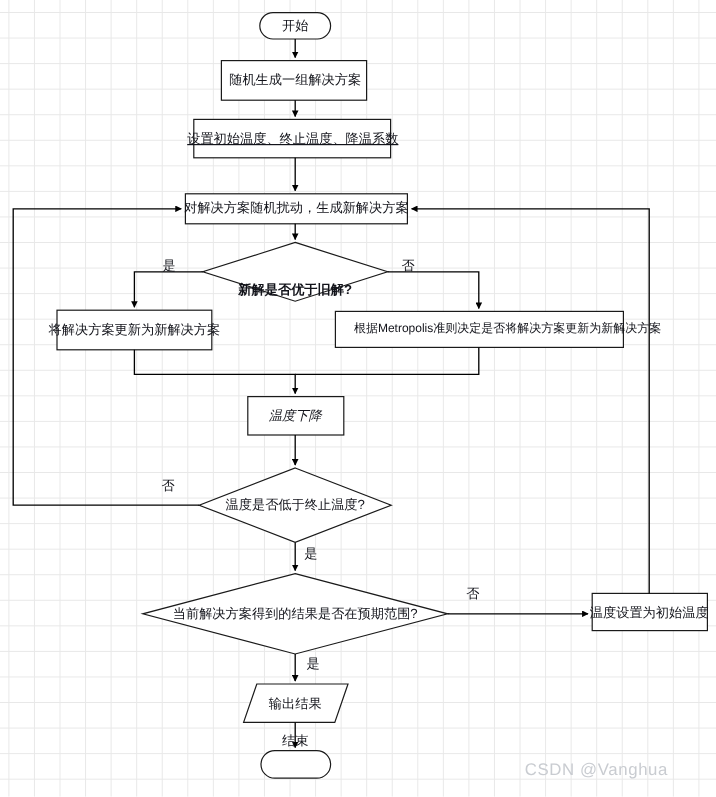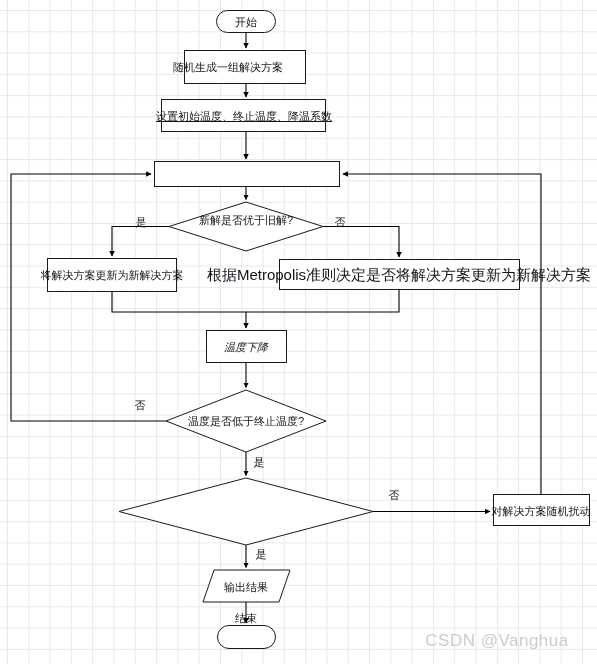--- a/index.html
+++ b/index.html
@@ -40,33 +40,33 @@
   .node-label {
     position: absolute;
     color: #12131a;
     font-size: 11px;
     line-height: 12px;
     text-align: center;
     white-space: nowrap;
     transform: translate(-50%, -50%);
     pointer-events: none;
   }
-  .node-label.tiny { font-size: 15px; }
+  .node-label.tiny { font-size: 10px; margin-left: 24px; }
   .edge-label {
     position: absolute;
     color: #12131a;
     font-size: 11px;
     line-height: 12px;
     white-space: nowrap;
     transform: translate(-50%, -50%);
   }
   .watermark {
     position: absolute;
     color: #c9ccd1;
-    font-size: 17px;
+    font-size: 14px;
     letter-spacing: 0.5px;
     white-space: nowrap;
     transform: translate(-50%, -50%);
   }
 </style>
 </head>
 <body>
 
 <div id="canvas">
 
@@ -129,37 +129,39 @@
 
     <path class="conn" d="M 541 494.5 L 541 174 L 343 174" marker-end="url(#arrow)"></path>
 
     <path class="conn" d="M 246 545 L 246 567.5" marker-end="url(#arrow)"></path>
 
     <path class="conn" d="M 246 602 L 246 623" marker-end="url(#arrow)"></path>
   </svg>
 
   <div class="node-label" style="left:246px; top:21.5px;">开始</div>
 
-  <div class="node-label" style="left:228px; top:67px;font-family:Liberation Serif, serif;">随机生成一组解决方案</div>
+  <div class="node-label" style="left:246px; top:67px;font-family:Liberation Serif, serif;">随机生成一组解决方案</div>
 
   <div class="node-label" style="left:244px; top:115.5px;text-decoration:underline;">设置初始温度、终止温度、降温系数</div>
 
+  <div class="node-label" style="left:247px; top:174px;">对解决方案随机扰动，生成新解决方案</div>
 
-  <div class="node-label" style="left:246px; top:220px;">新解是否优于旧解?</div>
+  <div class="node-label" style="left:246px; top:242px;font-weight:bold;">新解是否优于旧解?</div>
 
   <div class="node-label" style="left:112px; top:275px;">将解决方案更新为新解决方案</div>
 
   <div class="node-label tiny" style="left:399px; top:274.5px;">根据Metropolis准则决定是否将解决方案更新为新解决方案</div>
 
   <div class="node-label" style="left:246px; top:346.5px;font-style:italic;">温度下降</div>
 
   <div class="node-label" style="left:246px; top:421px;text-align:center;">温度是否低于终止温度?</div>
 
+  <div class="node-label" style="left:246px; top:511.5px;">当前解决方案得到的结果是否在预期范围?</div>
 
-  <div class="node-label" style="left:541px; top:510.5px;">对解决方案随机扰动</div>
+  <div class="node-label" style="left:541px; top:510.5px;">温度设置为初始温度</div>
 
   <div class="node-label" style="left:246px; top:586.5px;">输出结果</div>
 
   <div class="node-label" style="left:246px; top:618px;">结束</div>
 
   <div class="edge-label" style="left:141px; top:222px;">是</div>
 
   <div class="edge-label" style="left:340px; top:222px;">否</div>
 
   <div class="edge-label" style="left:140px; top:405px;">否</div>

